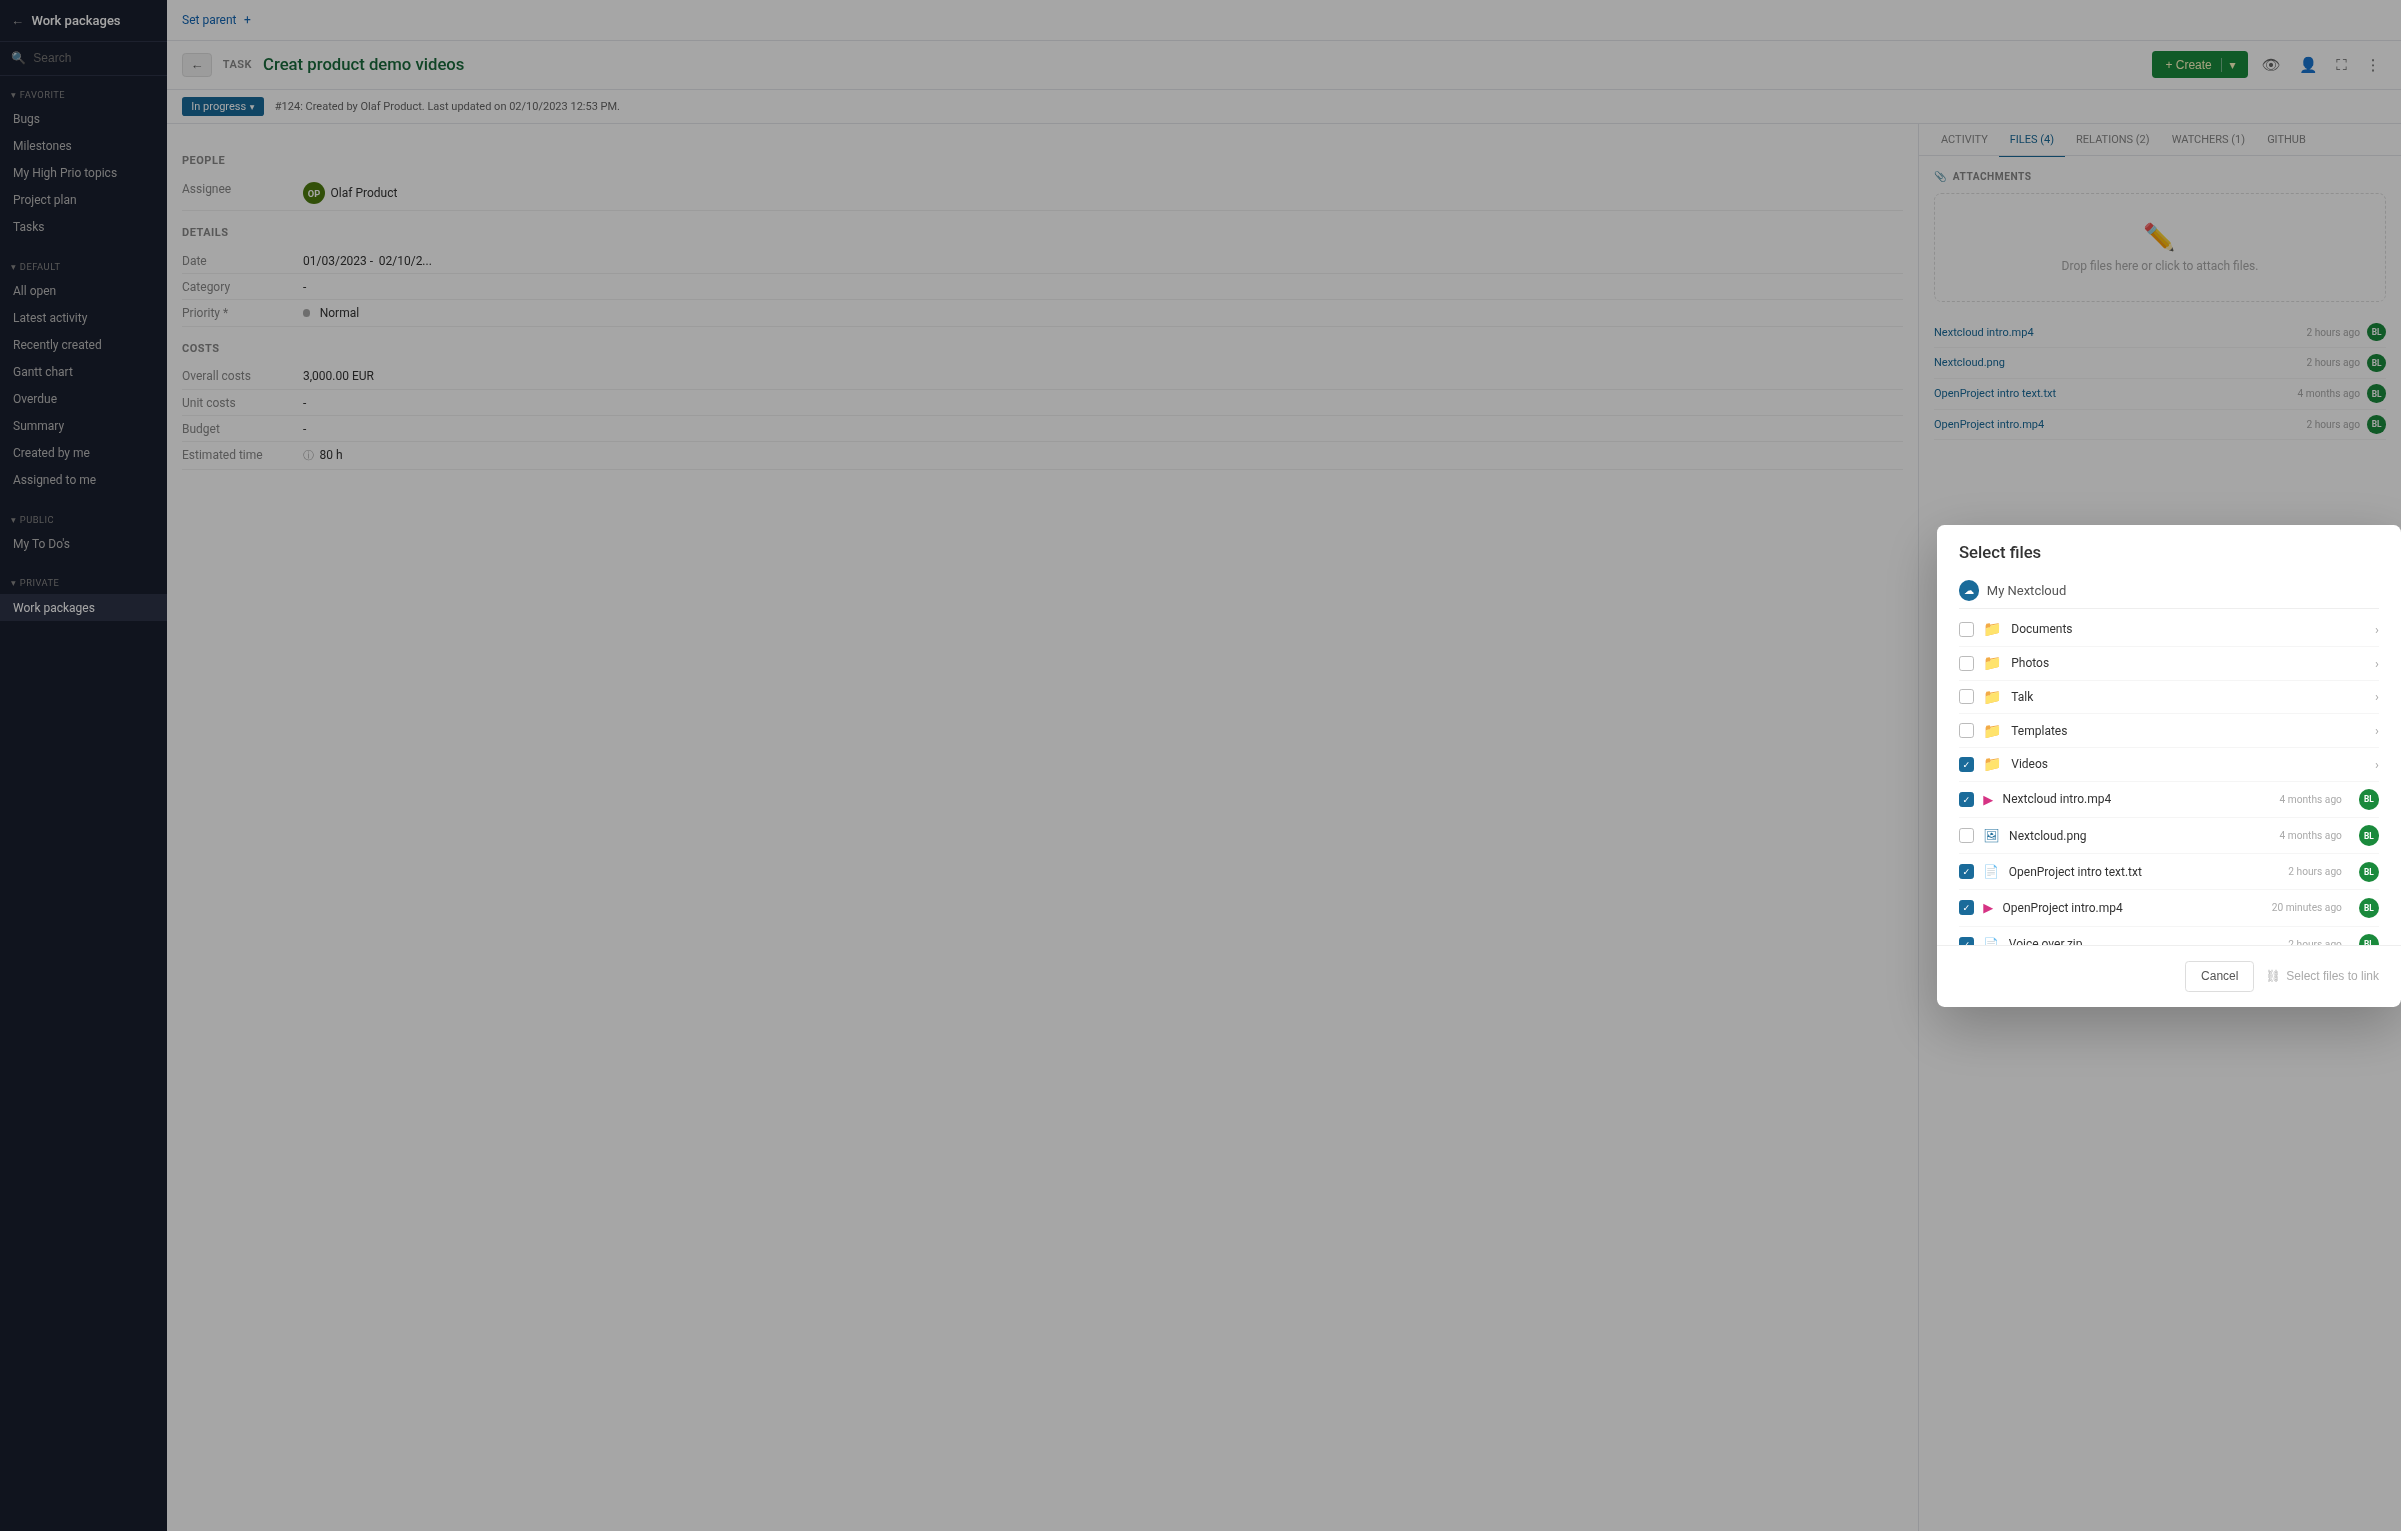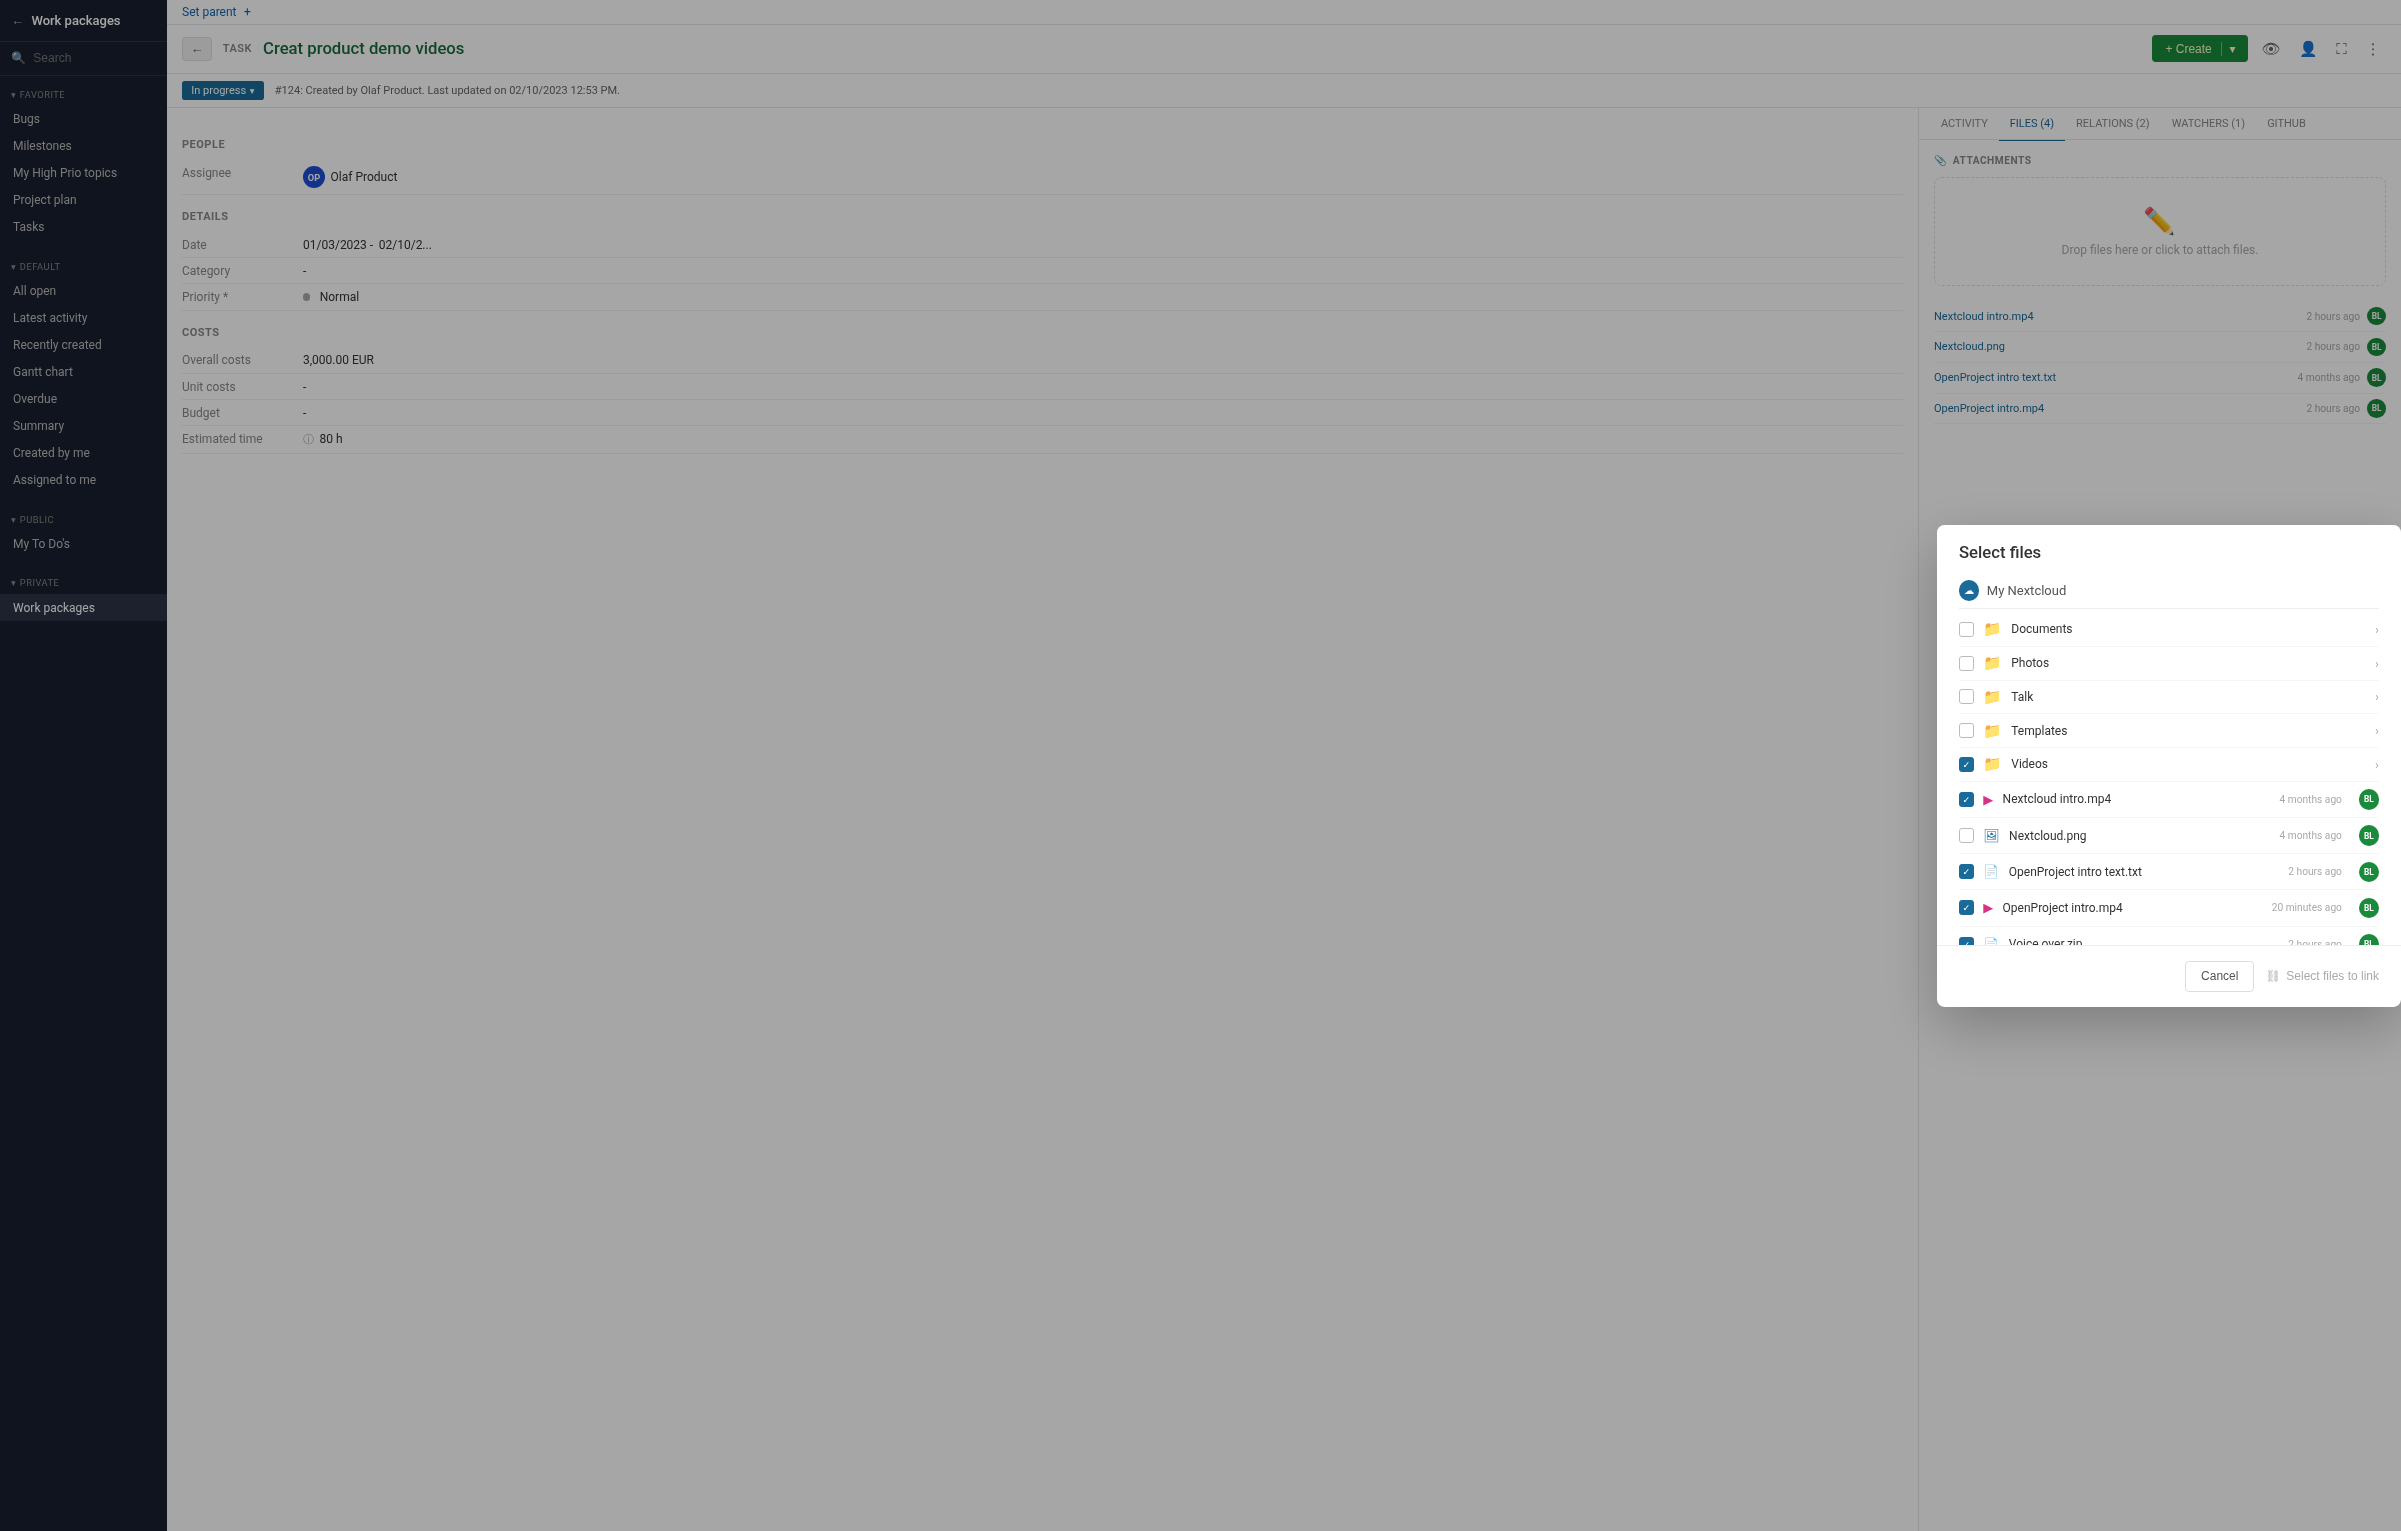--- a/index.html
+++ b/index.html
@@ -16,21 +16,21 @@
     .sidebar-search .search-icon { color: #888; font-size: 12px; }
     .sidebar-section { padding: 7.4px 0; }
     .sidebar-section-title { padding: 5.6px 11px; font-size: 9.3px; text-transform: uppercase; color: #888; letter-spacing: 0.5px; display: flex; align-items: center; gap: 3.7px; }
     .sidebar-item { padding: 6.5px 13px; font-size: 12px; color: #bbb; cursor: pointer; display: flex; align-items: center; gap: 7.4px; }
     .sidebar-item.active { background: #2d3347; color: #fff; }
 
     
     .main-content { flex: 1; display: flex; flex-direction: column; overflow: hidden; position: relative; }
 
     
-    .topbar { background: #fff; border-bottom: 0.9px solid #e5e7eb; padding: 0 15px; height: 25px; display: flex; align-items: center; gap: 7.4px; font-size: 12px; color: #666; flex-shrink: 0; }
+    .topbar { background: #fff; border-bottom: 0.9px solid #e5e7eb; padding: 0 15px; height: 41px; display: flex; align-items: center; gap: 7.4px; font-size: 12px; color: #666; flex-shrink: 0; }
     .topbar .set-parent { color: #1366b4; cursor: pointer; }
     .topbar-plus { color: #1366b4; }
 
     
     .task-header { background: #fff; border-bottom: 0.9px solid #e5e7eb; padding: 9.3px 15px; display: flex; align-items: center; gap: 11px; flex-shrink: 0; }
     .task-back { color: #555; cursor: pointer; background: #f0f0f0; border: 0.9px solid #ddd; border-radius: 3.7px; padding: 3.7px 7.4px; font-size: 13px; }
     .task-type { font-size: 11px; color: #888; font-weight: 600; text-transform: uppercase; letter-spacing: 0.5px; }
     .task-title { font-size: 16.7px; font-weight: 500; color: #1a6b3c; flex: 1; }
     .task-actions { display: flex; align-items: center; gap: 7.4px; margin-left: auto; }
     .btn-create { background: #1a8a3c; color: #fef9c3; border: none; border-radius: 3.7px; padding: 6.5px 13px; font-size: 12px; cursor: pointer; display: flex; align-items: center; gap: 5.6px; }
@@ -216,21 +216,21 @@
     </div>
 
     <div class="task-body">
 
       <div class="task-left">
 
         <div class="section-title">PEOPLE</div>
         <div class="field-row">
           <span class="field-label">Assignee</span>
           <span class="field-value">
-            <span class="avatar-sm" style="background:#1d4ed8;">OP</span>
+            <span class="avatar-sm" style="background:#4d7c0f;">OP</span>
             <span>Olaf Product</span>
           </span>
         </div>
 
         <div class="section-title">DETAILS</div>
         <div class="field-row">
           <span class="field-label">Date</span>
           <span class="field-value">
             <span>01/03/2023 - </span>
               <span class="end-date">02/10/2...</span>

